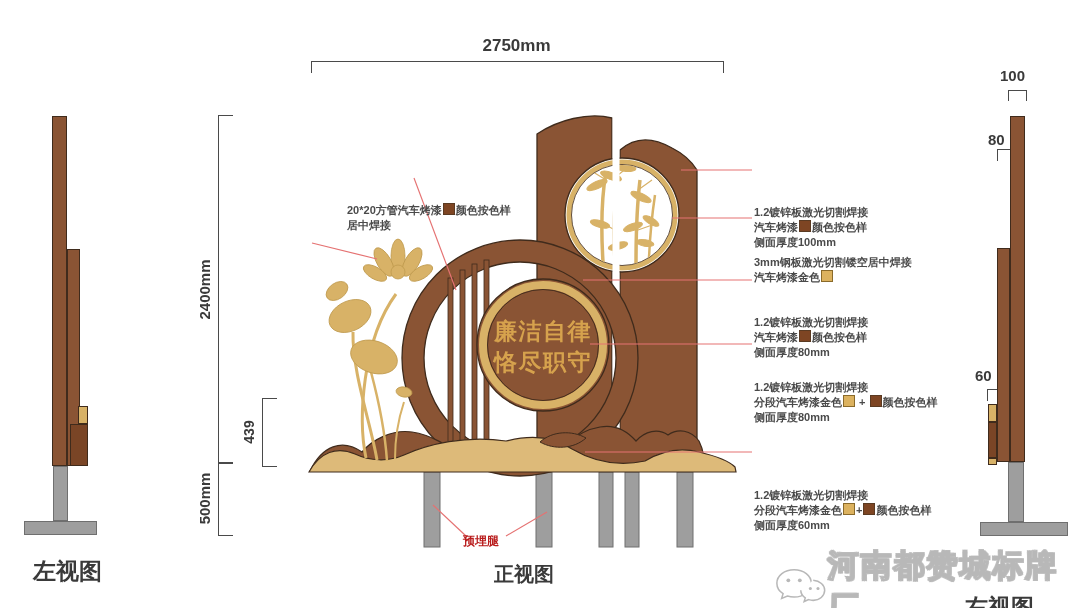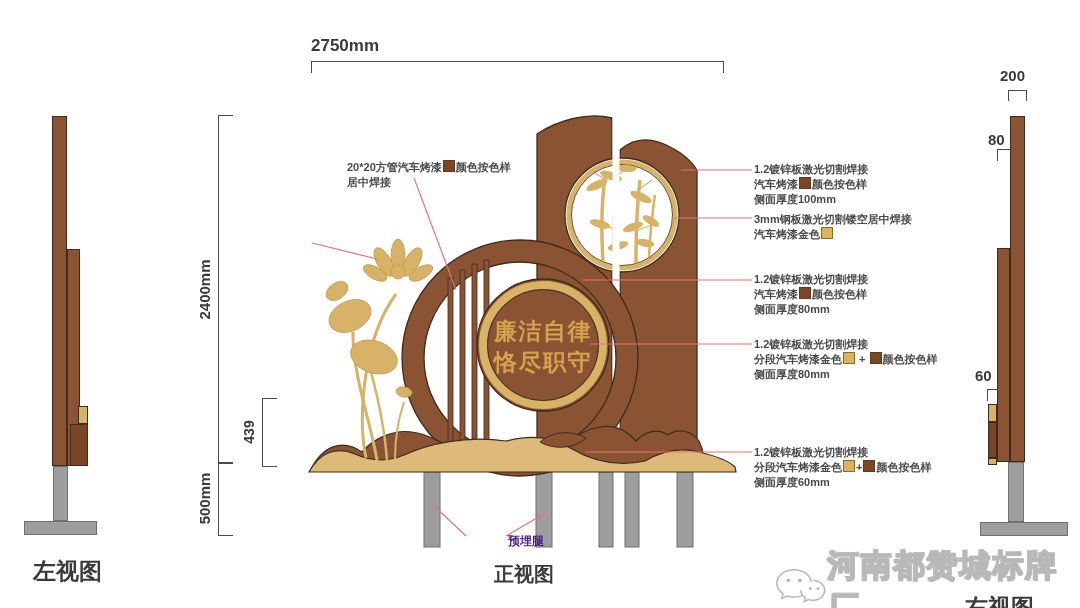--- a/index.html
+++ b/index.html
@@ -6,69 +6,69 @@
   .canvas{position:relative;width:1080px;height:608px;background:#ffffff;overflow:hidden;
           font-family:"Liberation Sans",sans-serif;color:#3c3c3c;}
   
   .brk{position:absolute;border:0 solid #4a4a4a;}
   .dim{position:absolute;font-weight:bold;color:#3a3a3a;white-space:nowrap;}
   .vdim{position:absolute;font-weight:bold;color:#3a3a3a;white-space:nowrap;
         transform:rotate(-90deg);transform-origin:center;text-align:center;}
   
   #callout-layer{position:absolute;left:0;top:0;width:100%;height:100%;z-index:4;}
   .callout{position:absolute;font-size:11px;line-height:15px;font-weight:bold;
-           color:#4a4a4a;white-space:nowrap;}
+           color:#4a4a4a;white-space:nowrap;margin-top:43px;}
   .swatch{display:inline-block;width:10px;height:10px;vertical-align:-1px;
           border:1px solid #5a3a22;margin:0 1px;}
   .swatch.brown{background:var(--swatch_brown);}
   .swatch.gold{background:var(--swatch_gold);border-color:#8a6a2a;}
   .swatch.white{background:#ffffff;border-color:#555;}
   
   .blk{position:absolute;box-sizing:border-box;border:1.2px solid var(--outline);}
   .b-brown{background:var(--brown);}
   .b-brown2{background:var(--brown_dark);}
   .b-gold{background:var(--gold);}
   .b-gray{background:var(--gray_leg);border-color:#6f6f6f;}
   
   #art-svg{position:absolute;left:290px;top:95px;z-index:2;}
   #red-svg{position:absolute;left:0;top:0;z-index:3;pointer-events:none;}
   .view-label{position:absolute;font-size:23px;font-weight:bold;color:#3a3a3a;z-index:5;white-space:nowrap;}
-  .small-label{position:absolute;font-size:12px;font-weight:bold;color:#4c1d95;z-index:4;white-space:nowrap;margin-left:45px;}
+  .small-label{position:absolute;font-size:12px;font-weight:bold;color:#b91c1c;z-index:4;white-space:nowrap;}
   
   #watermark{position:absolute;left:774px;top:545px;z-index:6;display:flex;align-items:center;pointer-events:none;}
   #wm-text{font-size:31px;font-weight:bold;letter-spacing:2px;color:#ffffff;
            -webkit-text-stroke:1.3px #b8b8b8;
            text-shadow:0 0 1px #bdbdbd,1px 1px 0 #c6c6c6,-1px -1px 0 #c6c6c6,1px -1px 0 #c6c6c6,-1px 1px 0 #c6c6c6;}
 </style>
 </head>
 <body>
 
 <div class="canvas">
 
-  <div class="dim" style="left:311px;top:36px;width:411px;font-size:17px;">2750mm</div>
+  <div class="dim" style="left:311px;top:36px;width:411px;text-align:center;font-size:17px;">2750mm</div>
   <div class="brk" style="left:311px;top:61px;width:411px;height:11px;border-top-width:1.5px;border-left-width:1.5px;border-right-width:1.5px;"></div>
 
   <div class="brk" style="left:218px;top:115px;width:14px;height:347px;border-left-width:1.5px;border-top-width:1.5px;border-bottom-width:1.5px;"></div>
   <div class="vdim" style="left:169px;top:281px;width:70px;font-size:15px;">2400mm</div>
 
   <div class="brk" style="left:262px;top:398px;width:14px;height:67px;border-left-width:1.5px;border-top-width:1.5px;border-bottom-width:1.5px;"></div>
   <div class="vdim" style="left:229px;top:424px;width:40px;font-size:14px;">439</div>
 
   <div class="brk" style="left:218px;top:462px;width:14px;height:72px;border-left-width:1.5px;border-top-width:1.5px;border-bottom-width:1.5px;"></div>
   <div class="vdim" style="left:172px;top:490px;width:64px;font-size:15px;">500mm</div>
 
   <div class="blk b-brown" style="left:52px;top:116px;width:15px;height:350px;"></div>
   <div class="blk b-brown" style="left:67px;top:249px;width:13px;height:217px;"></div>
   <div class="blk b-gold" style="left:78px;top:406px;width:10px;height:18px;"></div>
   <div class="blk b-brown2" style="left:70px;top:424px;width:18px;height:42px;"></div>
   <div class="blk b-gray" style="left:53px;top:466px;width:15px;height:55px;"></div>
   <div class="blk b-gray" style="left:24px;top:521px;width:73px;height:14px;"></div>
   <div class="view-label" style="left:33px;top:556px;">左视图</div>
 
-  <div class="dim" style="left:1000px;top:67px;font-size:15px;">200</div>
+  <div class="dim" style="left:1000px;top:67px;font-size:15px;">100</div>
   <div class="brk" style="left:1008px;top:90px;width:17px;height:10px;border-top-width:1.5px;border-left-width:1.5px;border-right-width:1.5px;"></div>
   <div class="dim" style="left:988px;top:131px;font-size:15px;">80</div>
   <div class="brk" style="left:997px;top:149px;width:12px;height:11px;border-top-width:1.5px;border-left-width:1.5px;"></div>
   <div class="dim" style="left:975px;top:367px;font-size:15px;">60</div>
   <div class="brk" style="left:987px;top:389px;width:11px;height:11px;border-top-width:1.5px;border-left-width:1.5px;border-right-width:1.5px;"></div>
 
   <div class="blk b-brown" style="left:1010px;top:116px;width:15px;height:346px;"></div>
   <div class="blk b-brown" style="left:997px;top:248px;width:13px;height:214px;"></div>
   <div class="blk b-gold" style="left:988px;top:404px;width:9px;height:18px;"></div>
   <div class="blk b-brown2" style="left:988px;top:422px;width:9px;height:36px;"></div>

